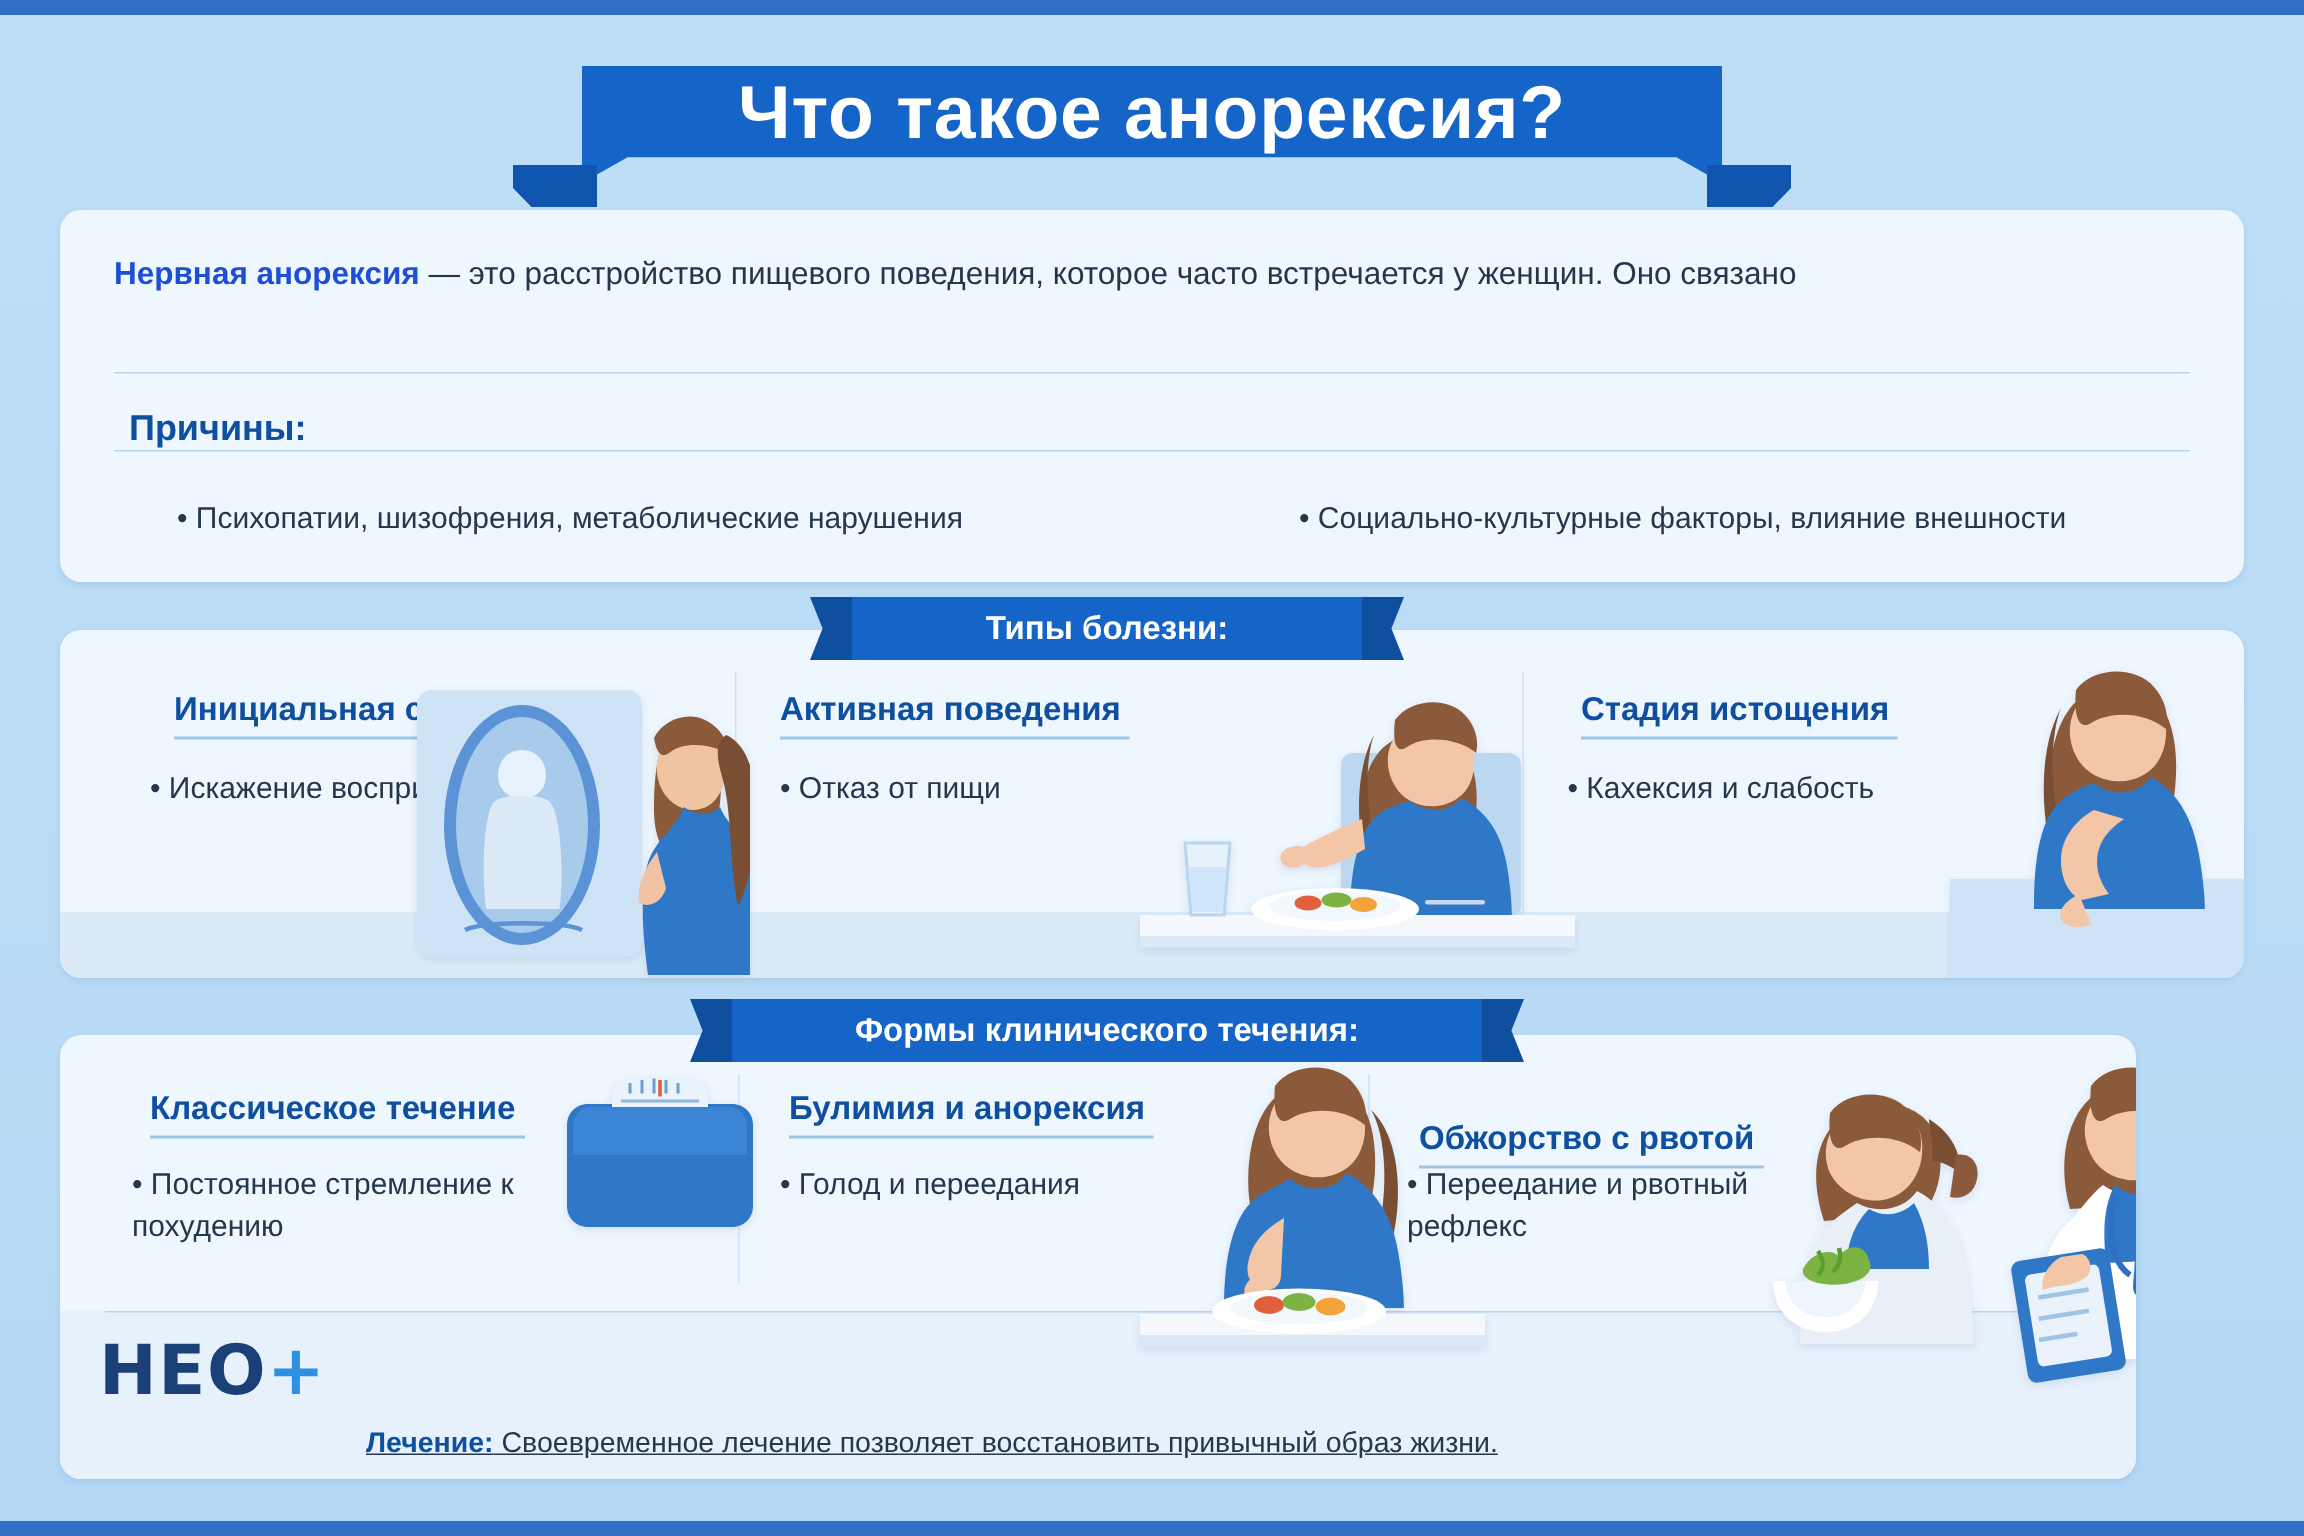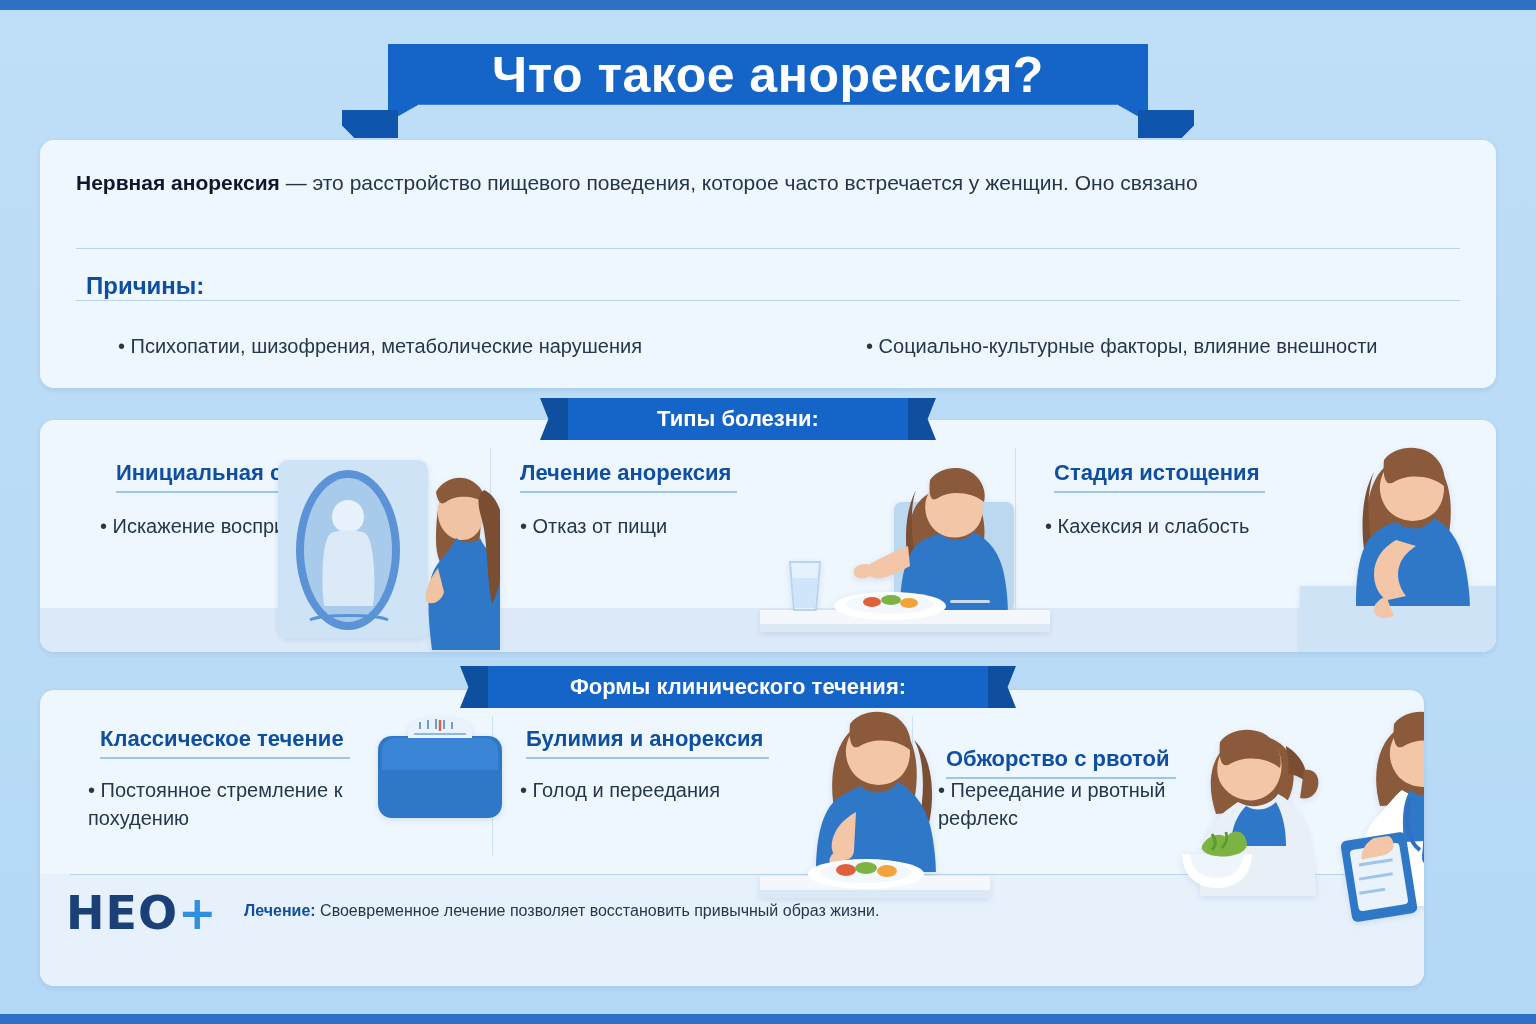--- a/index.html
+++ b/index.html
@@ -86,21 +86,21 @@
   
   .intro-lead {
     position: absolute;
     left: 36px; top: 26px; width: 1384px;
     color: #24364a;
     font-size: 21px;
     line-height: 34px;
     text-align: center;
   }
   .intro-lead .lead-term {
-    color: #0f172a;
+    color: #1d4ed8;
     font-weight: bold;
     text-align: center;
   }
   .intro-lead .l1 { display:block; text-align: left; }
   .intro-lead .l2 { display:block; text-align: center; }
   .divider {
     position: absolute;
     height: 1px;
     background: #b9d4ee;
   }
@@ -213,24 +213,25 @@
     font-size: 46px;
     font-weight: bold;
     letter-spacing: 1px;
     color: #1b3f77;
     z-index: 8;
     font-family: "DejaVu Sans", sans-serif;
   }
   .logo .plus { color: #2f8fe0; }
   .treat {
     position: absolute;
-    left: 244px; top: 902px;
-    font-size: 16px;
+    left: 244px; top: 952px;
+    font-size: 19px;
     color: #25374b;
     z-index: 8;
+    text-decoration: underline;
   }
   .treat .treat-label {
     color: #0f4fa0;
     font-weight: bold;
   }
 
   
   .art { position: absolute; z-index: 3; }
   .soft-shadow { filter: drop-shadow(0 2px 3px rgba(30,70,130,.12)); }
 </style>
@@ -271,21 +272,21 @@
 
   <div class="card" id="card-types">
     <div class="types-floor"></div>
 
     <div class="vline" id="t-vline-1"></div>
     <div class="vline" id="t-vline-2"></div>
 
     <div class="col-title under" id="t-title-0">Инициальная стадия</div>
     <div class="col-item" id="t-item-0">• Искажение восприятия</div>
 
-    <div class="col-title under" id="t-title-1">Лечение анорексия</div>
+    <div class="col-title under" id="t-title-1">Активная поведения</div>
     <div class="col-item" id="t-item-1">• Отказ от пищи</div>
 
     <div class="col-title under" id="t-title-2">Стадия истощения</div>
     <div class="col-item" id="t-item-2">• Кахексия и слабость</div>
 
     <svg class="art soft-shadow" style="left:230px; top:10px;" width="230" height="222" viewBox="0 0 230 222">
       <rect x="8" y="30" width="150" height="178" rx="10" fill="#cfe3f7"></rect>
       <ellipse cx="78" cy="120" rx="52" ry="80" fill="#5b93d6"></ellipse>
       <ellipse cx="78" cy="120" rx="44" ry="72" fill="#a8cbec"></ellipse>
       <path d="M78 70c10 0 16 8 16 17s-6 15-16 15-16-6-16-15 6-17 16-17z" fill="#e8f2fc"></path>

